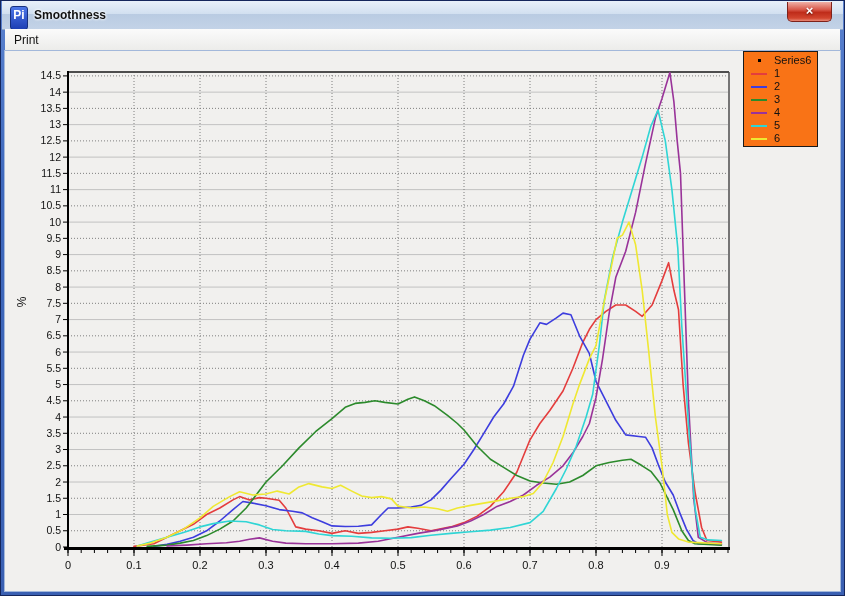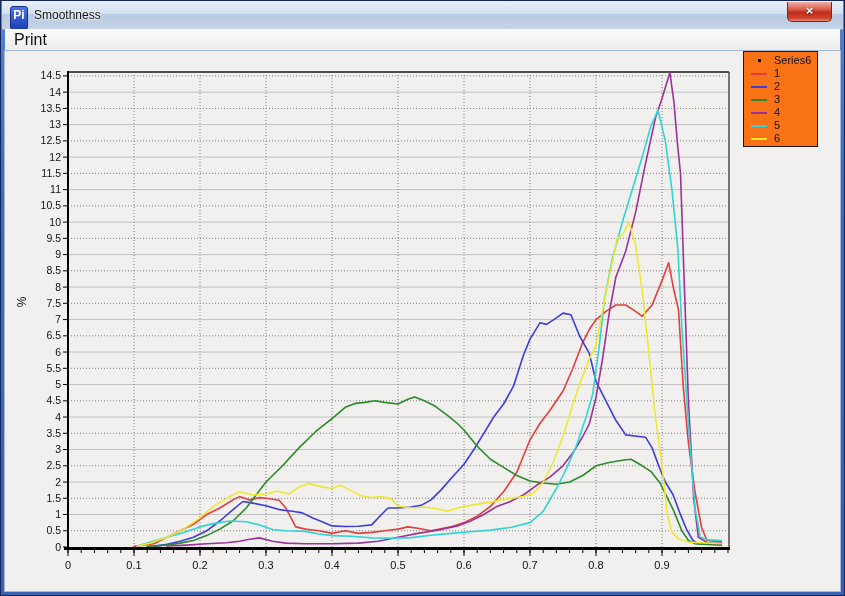--- a/index.html
+++ b/index.html
@@ -6,29 +6,29 @@
   .window{position:relative;width:845px;height:596px;box-sizing:border-box;
     background:linear-gradient(180deg,#5b82cf 0%,#3f69bd 30%,#3a60b2 100%);
     border:1px solid #15265c;overflow:hidden;}
   .titlebar{position:absolute;left:1px;right:1px;top:0;height:28px;
     background:linear-gradient(180deg,#e8f0fa 0%,#d2e0f0 45%,#b9cbe2 46%,#c3d3e7 100%);
     border-bottom:1px solid #8fa7c8;}
   .app-icon{position:absolute;left:8px;top:5px;width:18px;height:24px;border-radius:3px;
     background:linear-gradient(180deg,#4d77e8,#1d3fb4);border:1px solid #16307e;
     color:#fff;font-weight:bold;font-size:12px;line-height:17px;text-align:center;box-sizing:border-box;}
   .title-text{position:absolute;left:32px;top:0;height:30px;line-height:28px;font-size:12px;color:#111;
-    text-shadow:0 0 3px #fff,0 0 3px #fff;}
+    text-shadow:0 0 3px #fff,0 0 3px #fff;font-weight:bold;}
   .close-btn{position:absolute;top:1px;right:12px;width:45px;height:20px;box-sizing:border-box;
     border:1px solid #7e221a;border-top:none;border-radius:0 0 5px 5px;
     background:linear-gradient(180deg,#f0b0a6 0%,#d9594a 40%,#bf2c1a 55%,#d2452e 85%,#e98876 100%);
     color:#fff;font-size:13px;font-weight:bold;text-align:center;line-height:18px;
     text-shadow:0 1px 2px #5e120b;cursor:default;}
   .menubar{position:absolute;left:4px;right:4px;top:28px;height:22px;
     background:linear-gradient(180deg,#fbfbfb,#ececea);border-bottom:1px solid #d7d7d5;box-sizing:border-box;}
-  .menu-item{display:inline-block;height:38px;line-height:22px;padding:0 9px;font-size:16px;color:#111;}
+  .menu-item{display:inline-block;height:38px;line-height:22px;padding:0 9px;font-size:12px;color:#111;}
   .client{position:absolute;left:4px;right:4px;top:50px;bottom:4px;background:#f1f0ee;
     outline:1px solid #a3b8da;}
   .chart-svg{position:absolute;left:0;top:0;}
   .ylabel{position:absolute;left:12px;top:244px;font-size:12px;color:#111;
     transform:rotate(-90deg);transform-origin:center;}
   .legend{position:absolute;left:738px;top:0px;width:75px;height:96px;background:#f97316;
     border:1px solid #1a1a1a;box-sizing:border-box;padding-top:2px;}
   .legend-row{display:flex;align-items:center;height:13px;}
   .legend-marker{width:30px;display:flex;justify-content:center;align-items:center;flex:0 0 30px;}
   .legend-line{width:16px;height:2px;}

